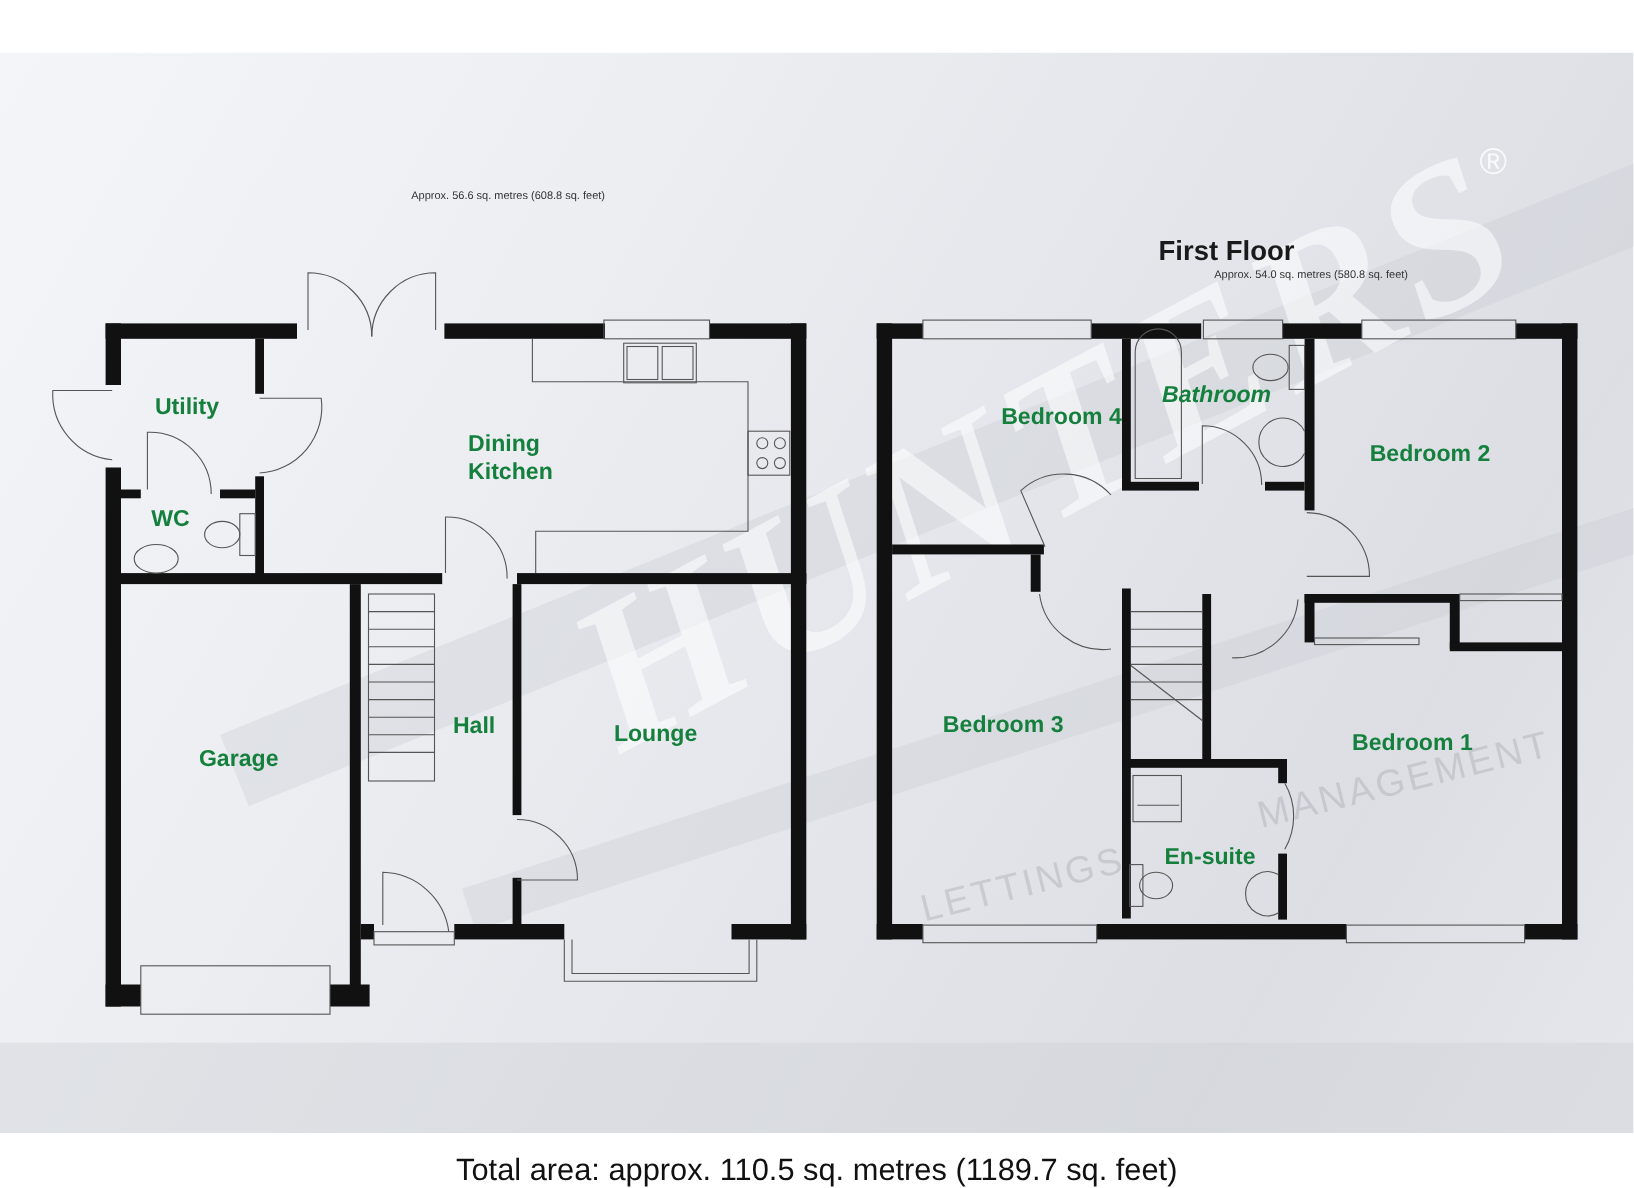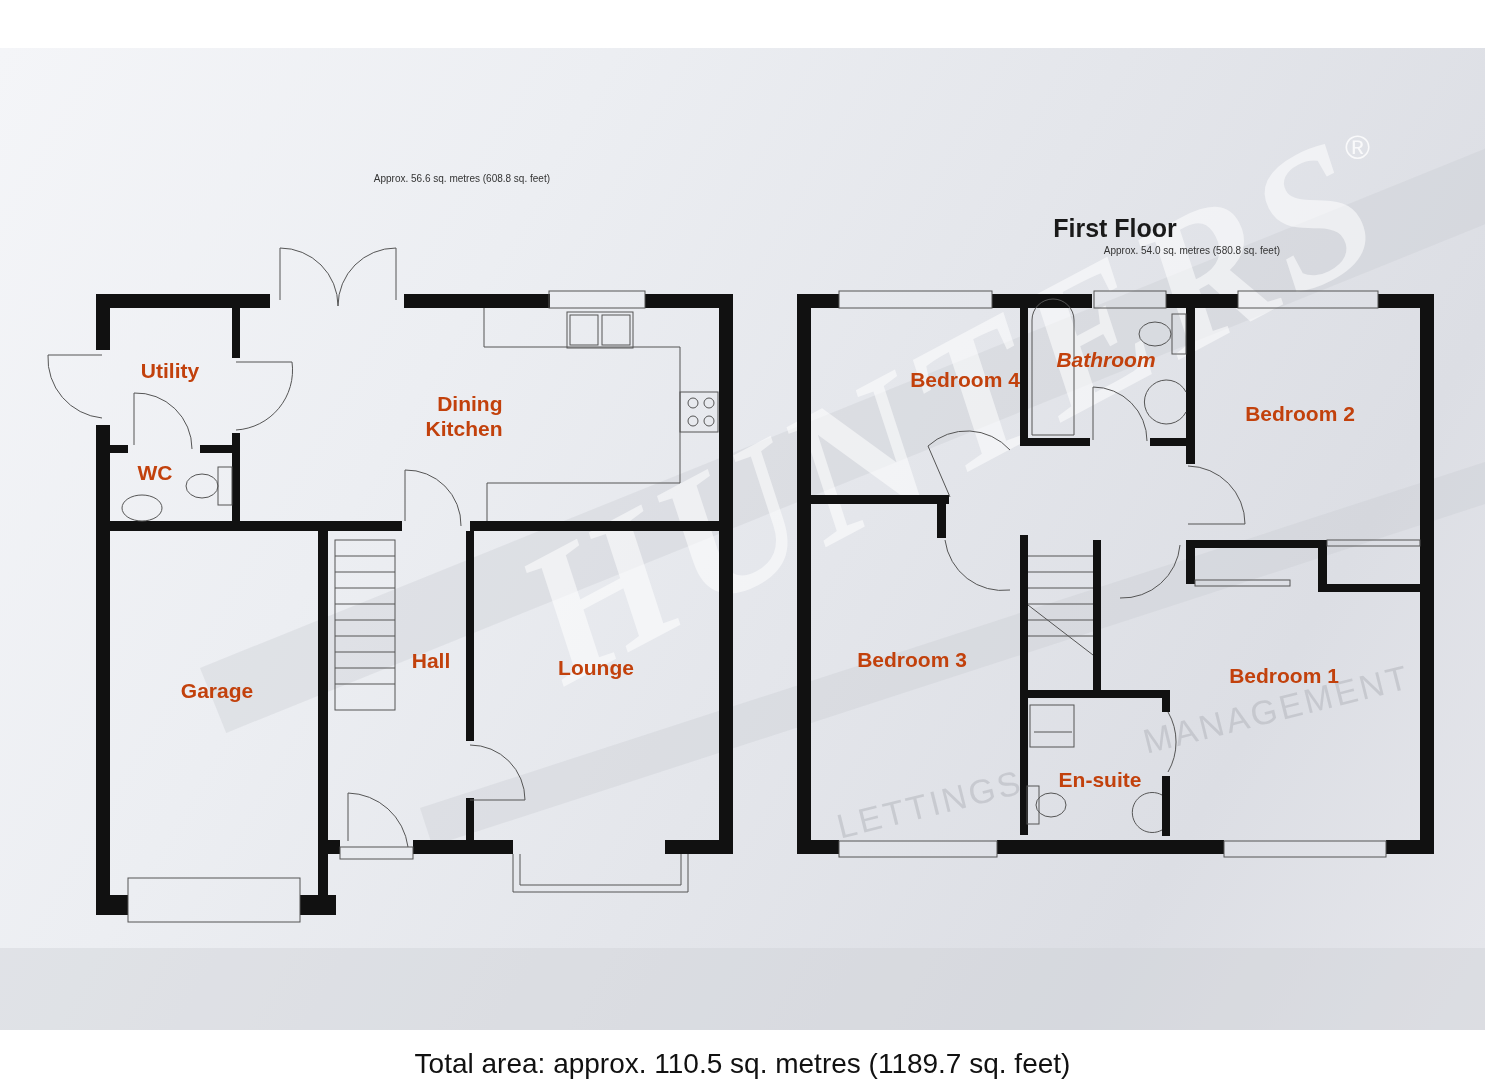--- a/index.html
+++ b/index.html
@@ -8,21 +8,21 @@
         background: linear-gradient(120deg, #f4f5f8 0%, #eceef2 30%, #e4e6eb 55%, #dcdee4 80%, #e6e7ec 100%); }
   .bg-band { position:absolute; background:rgba(200,202,208,0.35); transform-origin:left top; }
   .watermark { position:absolute; left:480px; top:300px; font-family:"Liberation Serif", serif; font-style:italic; font-weight:bold;
                font-size:190px; color:rgba(255,255,255,0.55); transform:rotate(-28deg); letter-spacing:6px; white-space:nowrap; }
   .wm-reg { position:absolute; left:1345px; top:128px; font-size:34px; color:rgba(255,255,255,0.8); }
   .wm-small { position:absolute; font-size:34px; color:rgba(170,172,180,0.45); letter-spacing:3px; transform:rotate(-14deg); white-space:nowrap; }
   .floor-title { position:absolute; text-align:center; color:#1a1a1a; }
   .floor-title .t { font-weight:bold; font-size:25px; line-height:28px; }
   .floor-title .s { font-size:10px; color:#333; line-height:18px;text-align:right; }
   .plan { position:absolute; left:0; top:0; }
-  .room { position:absolute; font-weight:bold; font-size:21px; color:#c2410c; white-space:nowrap; transform:translate(-50%,-50%); text-align:right; line-height:25px; }
+  .room { position:absolute; font-weight:bold; font-size:21px; color:#15803d; white-space:nowrap; transform:translate(-50%,-50%); text-align:left; line-height:25px; }
   .total { position:absolute; left:0; width:1485px; top:1048px; text-align:center; font-size:28px; color:#111; }
 </style>
 </head>
 <body>
 
 <div class="bg">
   <div class="bg-band" style="left:200px;top:620px;width:1400px;height:70px;transform:rotate(-22deg);"></div>
   <div class="bg-band" style="left:420px;top:760px;width:1300px;height:40px;transform:rotate(-18deg);"></div>
   <div class="bg-band" style="left:0px;top:900px;width:1485px;height:82px;background:rgba(205,207,212,0.4);"></div>
 </div>

